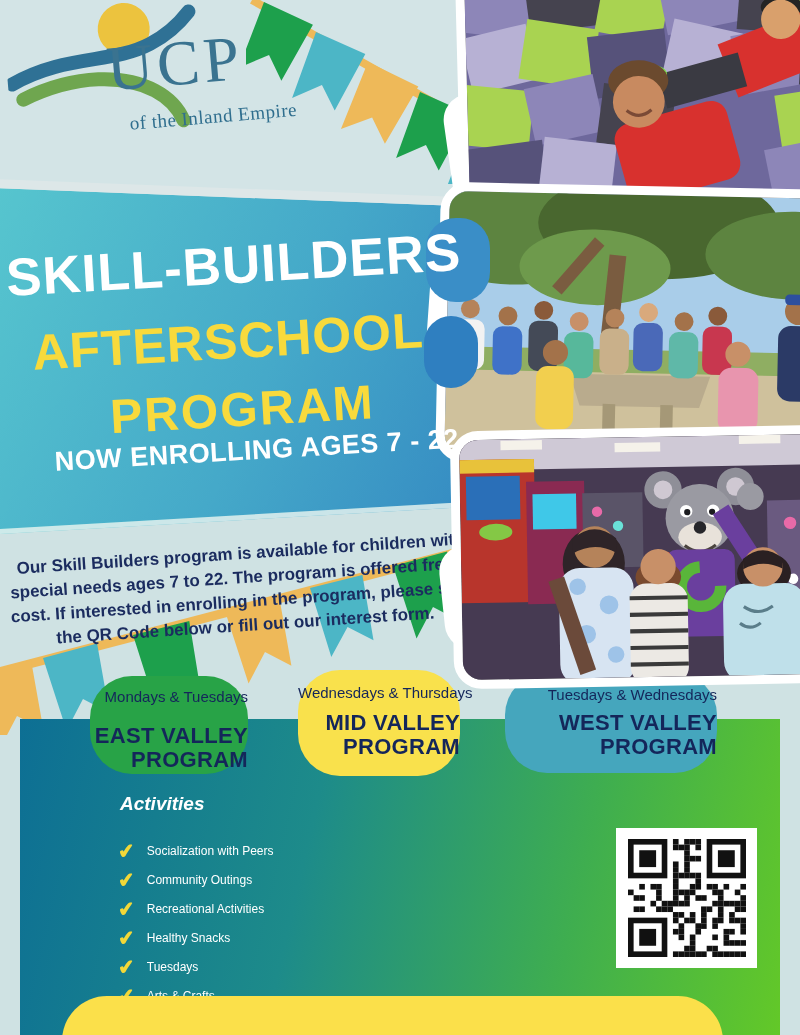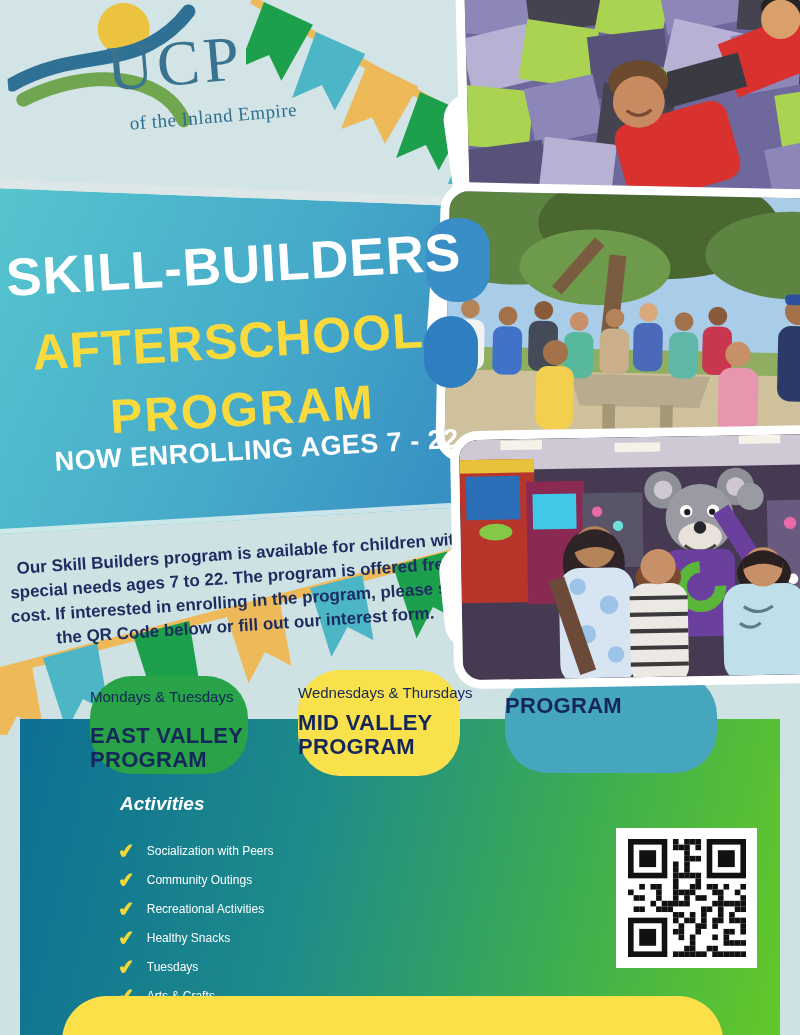--- a/index.html
+++ b/index.html
@@ -39,21 +39,21 @@
   .tab{background:#ffffff;border-radius:26px;z-index:4;}
   #tab1{left:448px;top:92px;width:74px;height:116px;transform:rotate(-8deg);}
   #tab2{left:428px;top:252px;width:62px;height:130px;transform:rotate(4deg);}
   #tab3{left:442px;top:545px;width:58px;height:104px;transform:rotate(-6deg);}
   .blob{z-index:5;border-radius:30px;}
   #blob-s{left:426px;top:218px;width:64px;height:84px;background:#3a8ec7;}
   #blob-l{left:424px;top:316px;width:54px;height:72px;background:#2f7fc0;}
   #band-text{z-index:6;}
 
   
-  .badge{border-radius:42px;text-align:left;color:#14265a;z-index:4;padding-top:12px;box-sizing:border-box;}
+  .badge{border-radius:42px;text-align:right;color:#14265a;z-index:4;padding-top:12px;box-sizing:border-box;}
   #badge-east{left:90px;top:676px;width:158px;height:98px;background:#28a347;}
   #badge-mid{left:298px;top:670px;width:162px;height:106px;background:#f9e14c;padding-top:14px;}
   #badge-west{left:505px;top:673px;width:212px;height:100px;background:#45a6bd;padding-top:13px;}
   .badge .days{font-size:15px;white-space:nowrap;}
   .badge .pname{font-size:22px;font-weight:700;line-height:24px;letter-spacing:.3px;margin-top:19px;}
 
   
   #panel{left:20px;top:719px;width:760px;height:316px;
          background:linear-gradient(103deg,#0d6f94 0%,#1d8b8a 38%,#3fae4f 72%,#63c828 100%);z-index:2;}
   #activities-title{left:120px;top:793px;font-size:19px;font-weight:700;font-style:italic;color:#fff;z-index:4;}
@@ -309,21 +309,23 @@
     </div>
   </div>
   <div id="badge-mid" class="abs badge">
     <div class="days">Wednesdays &amp; Thursdays</div>
     <div class="pname" style="margin-top:10px">
       <span style="display:block">MID VALLEY</span>
       <span style="display:block">PROGRAM</span>
     </div>
   </div>
   <div id="badge-west" class="abs badge">
+    <div class="days">Tuesdays &amp; Wednesdays</div>
     <div class="pname" style="margin-top:8px">
+      <span style="display:block">WEST VALLEY</span>
       <span style="display:block">PROGRAM</span>
     </div>
   </div>
 
   <div id="activities-title" class="abs">Activities</div>
   <div id="activities-list" class="abs">
     <div class="act-row">
         <span class="check">✔</span>
         <span class="act-label">Socialization with Peers</span>
       </div>

